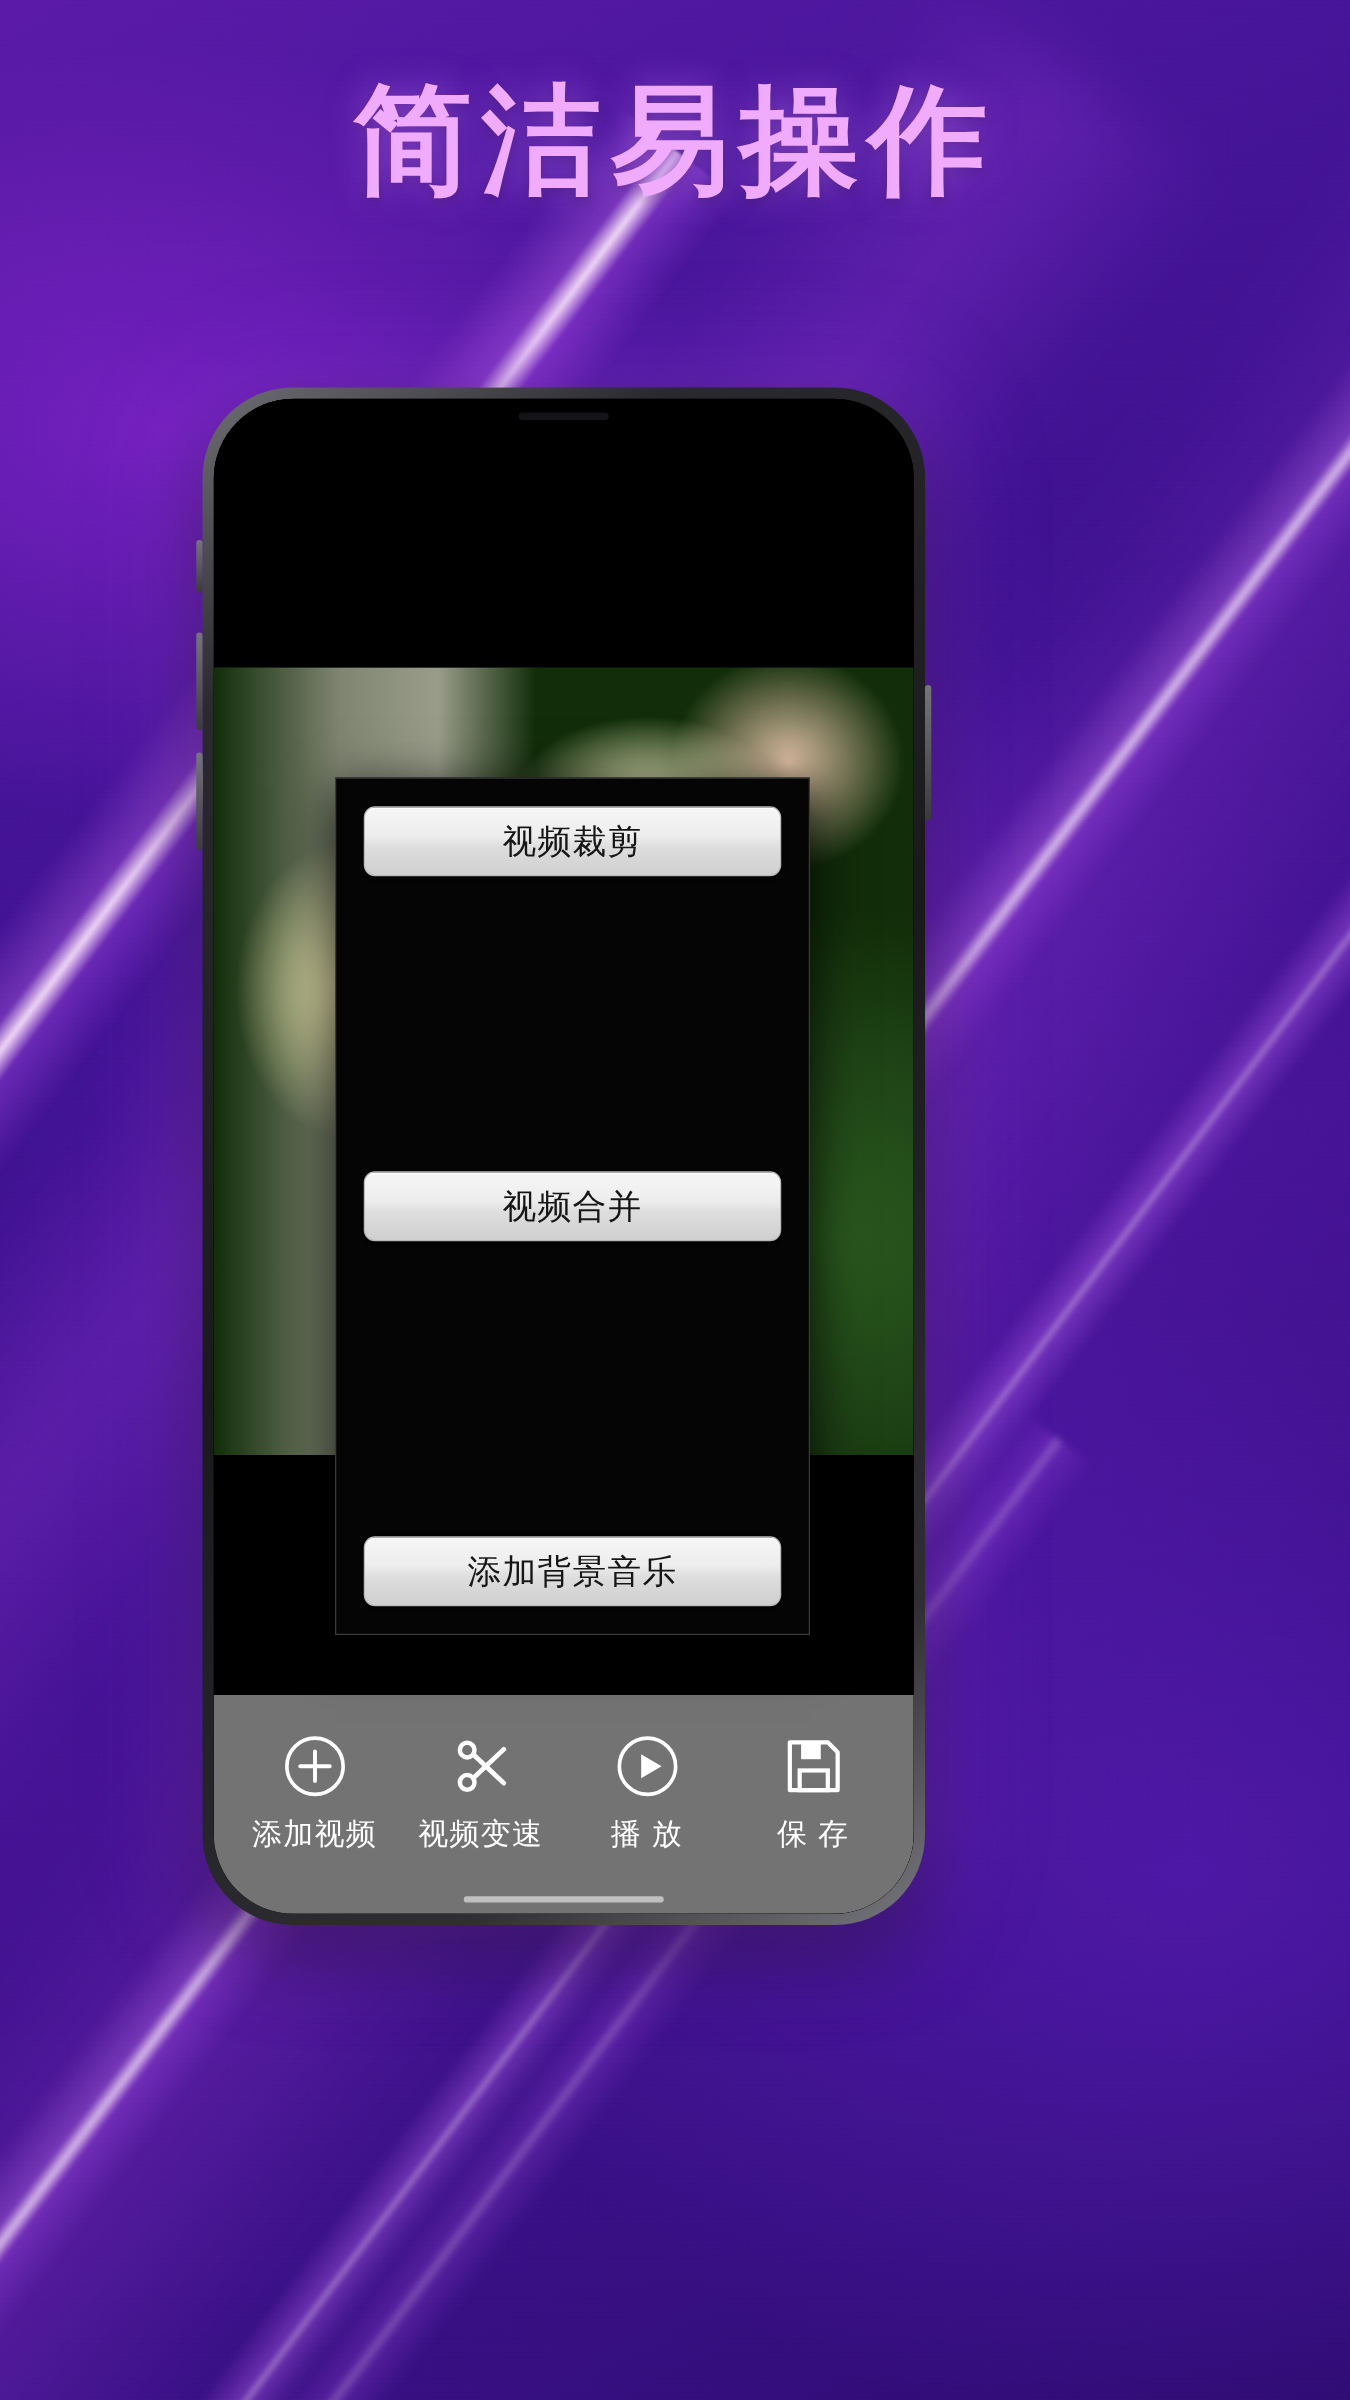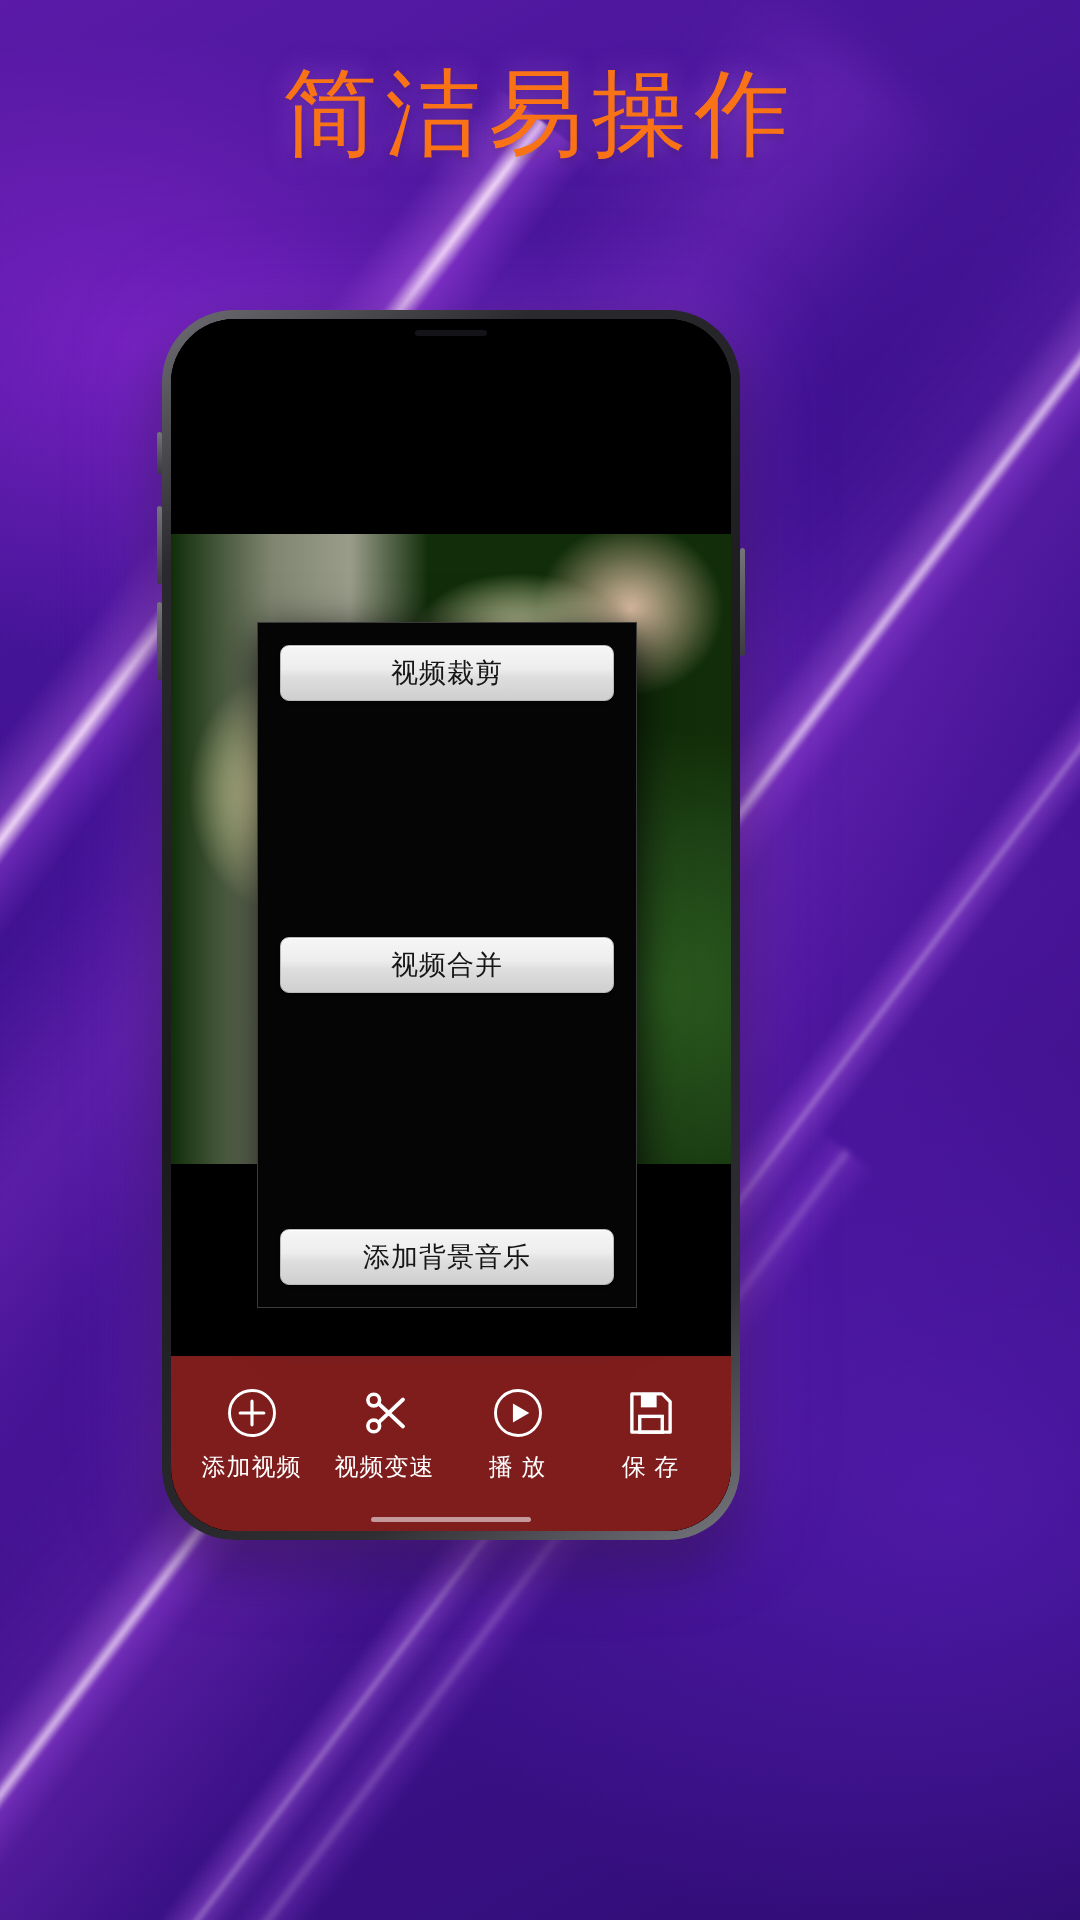--- a/index.html
+++ b/index.html
@@ -72,23 +72,23 @@
 
   
   #headings {
     position:absolute; top:0; left:0; width:1080px;
     text-align:center; z-index:8;
   }
   #title {
     margin-top:62px;
     font-size:95px;
     line-height:1.08;
-    color:#f97316;
+    color:#f0abfc;
     letter-spacing:8px;
-    font-weight:400;
+    font-weight:700;
     text-shadow:0 0 26px rgba(190,110,255,.55), 0 3px 10px rgba(0,0,0,.25);
   }
   #subtitle {
     margin-top:26px;
     font-size:47px;
     color:#f4eaff;
     letter-spacing:1px;
     font-weight:400;
     text-shadow:0 0 14px rgba(170,90,240,.45);
   }
@@ -191,21 +191,21 @@
     width:250px; height:250px; border-radius:50%;
     border:2px solid rgba(255,255,255,.07);
     z-index:1;
   }
 
   #bottom-black { flex:1; background:#000; }
 
   
   #dialog {
     position:absolute;
-    left:86px; top:303px;
+    left:97px; top:303px;
     width:380px; height:686px;
     background:#050505;
     border:1px solid #3a3a3a;
     box-shadow:0 10px 40px rgba(0,0,0,.85);
     z-index:20;
     padding:22px 22px;
     display:flex; flex-direction:column; justify-content:space-between;
   }
   .dlg-btn {
     height:56px;
@@ -219,21 +219,21 @@
     letter-spacing:1px;
     cursor:pointer;
     user-select:none;
   }
 
   
   #toolbar {
     position:absolute;
     left:0; right:0; bottom:0;
     height:175px;
-    background:#7f1d1d;
+    background:#737373;
     display:flex; align-items:center; justify-content:space-around;
     padding:0 14px 18px;
     z-index:15;
   }
   .tb-item {
     display:flex; flex-direction:column; align-items:center;
     gap:11px;
     cursor:pointer;
     flex:1;
   }

